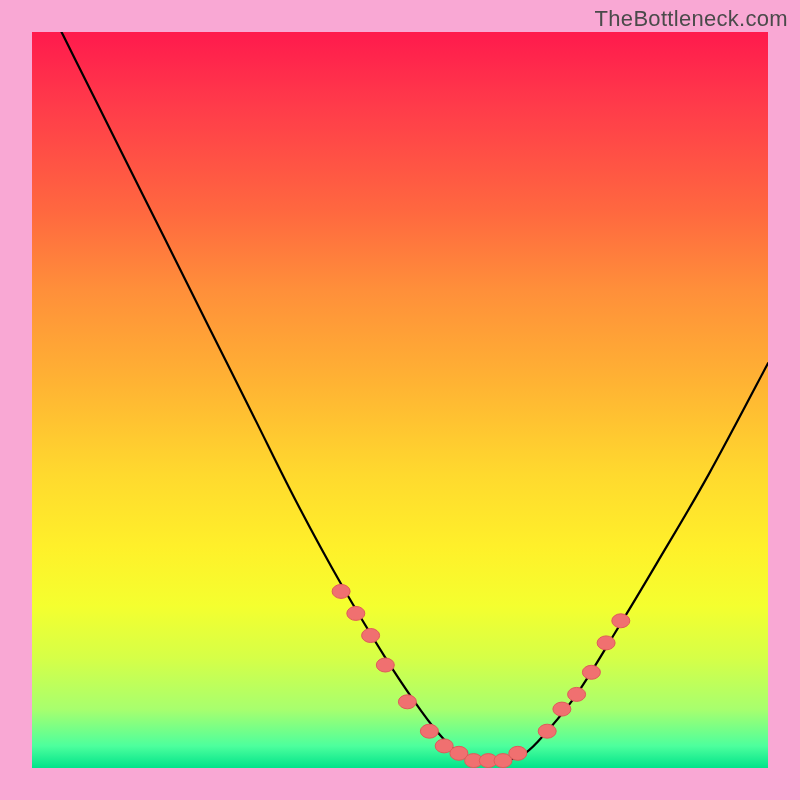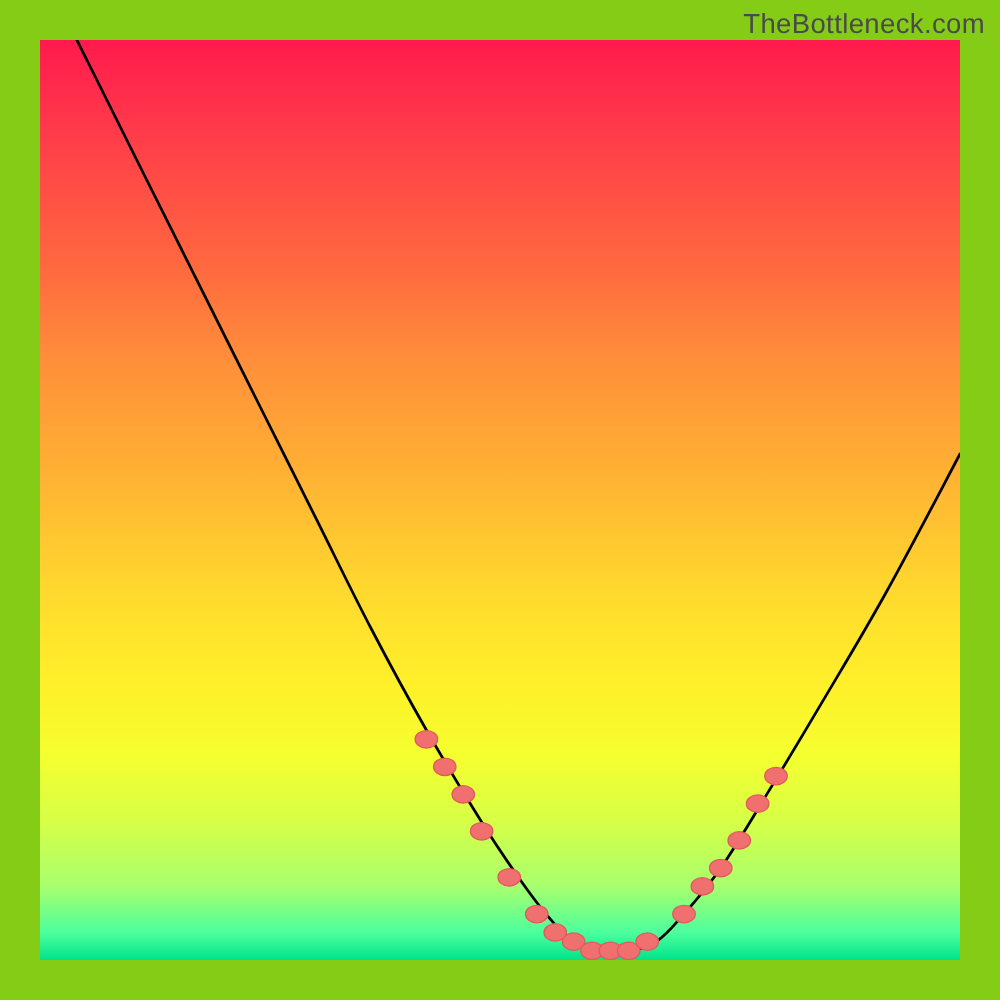--- a/index.html
+++ b/index.html
@@ -10,21 +10,21 @@
     background: #000;
     overflow: hidden;
     font-family: Arial, Helvetica, sans-serif;
   }
   .frame {
     position: absolute;
     left: 0;
     top: 0;
     width: 800px;
     height: 800px;
-    background: #84cc16;
+    background: #f9a8d4;
   }
   .plot {
     position: absolute;
     left: 32px;
     top: 32px;
     width: 736px;
     height: 736px;
     background: linear-gradient(to bottom,
       #ff1a4d 0%,
       #ff3b4a 10%,

